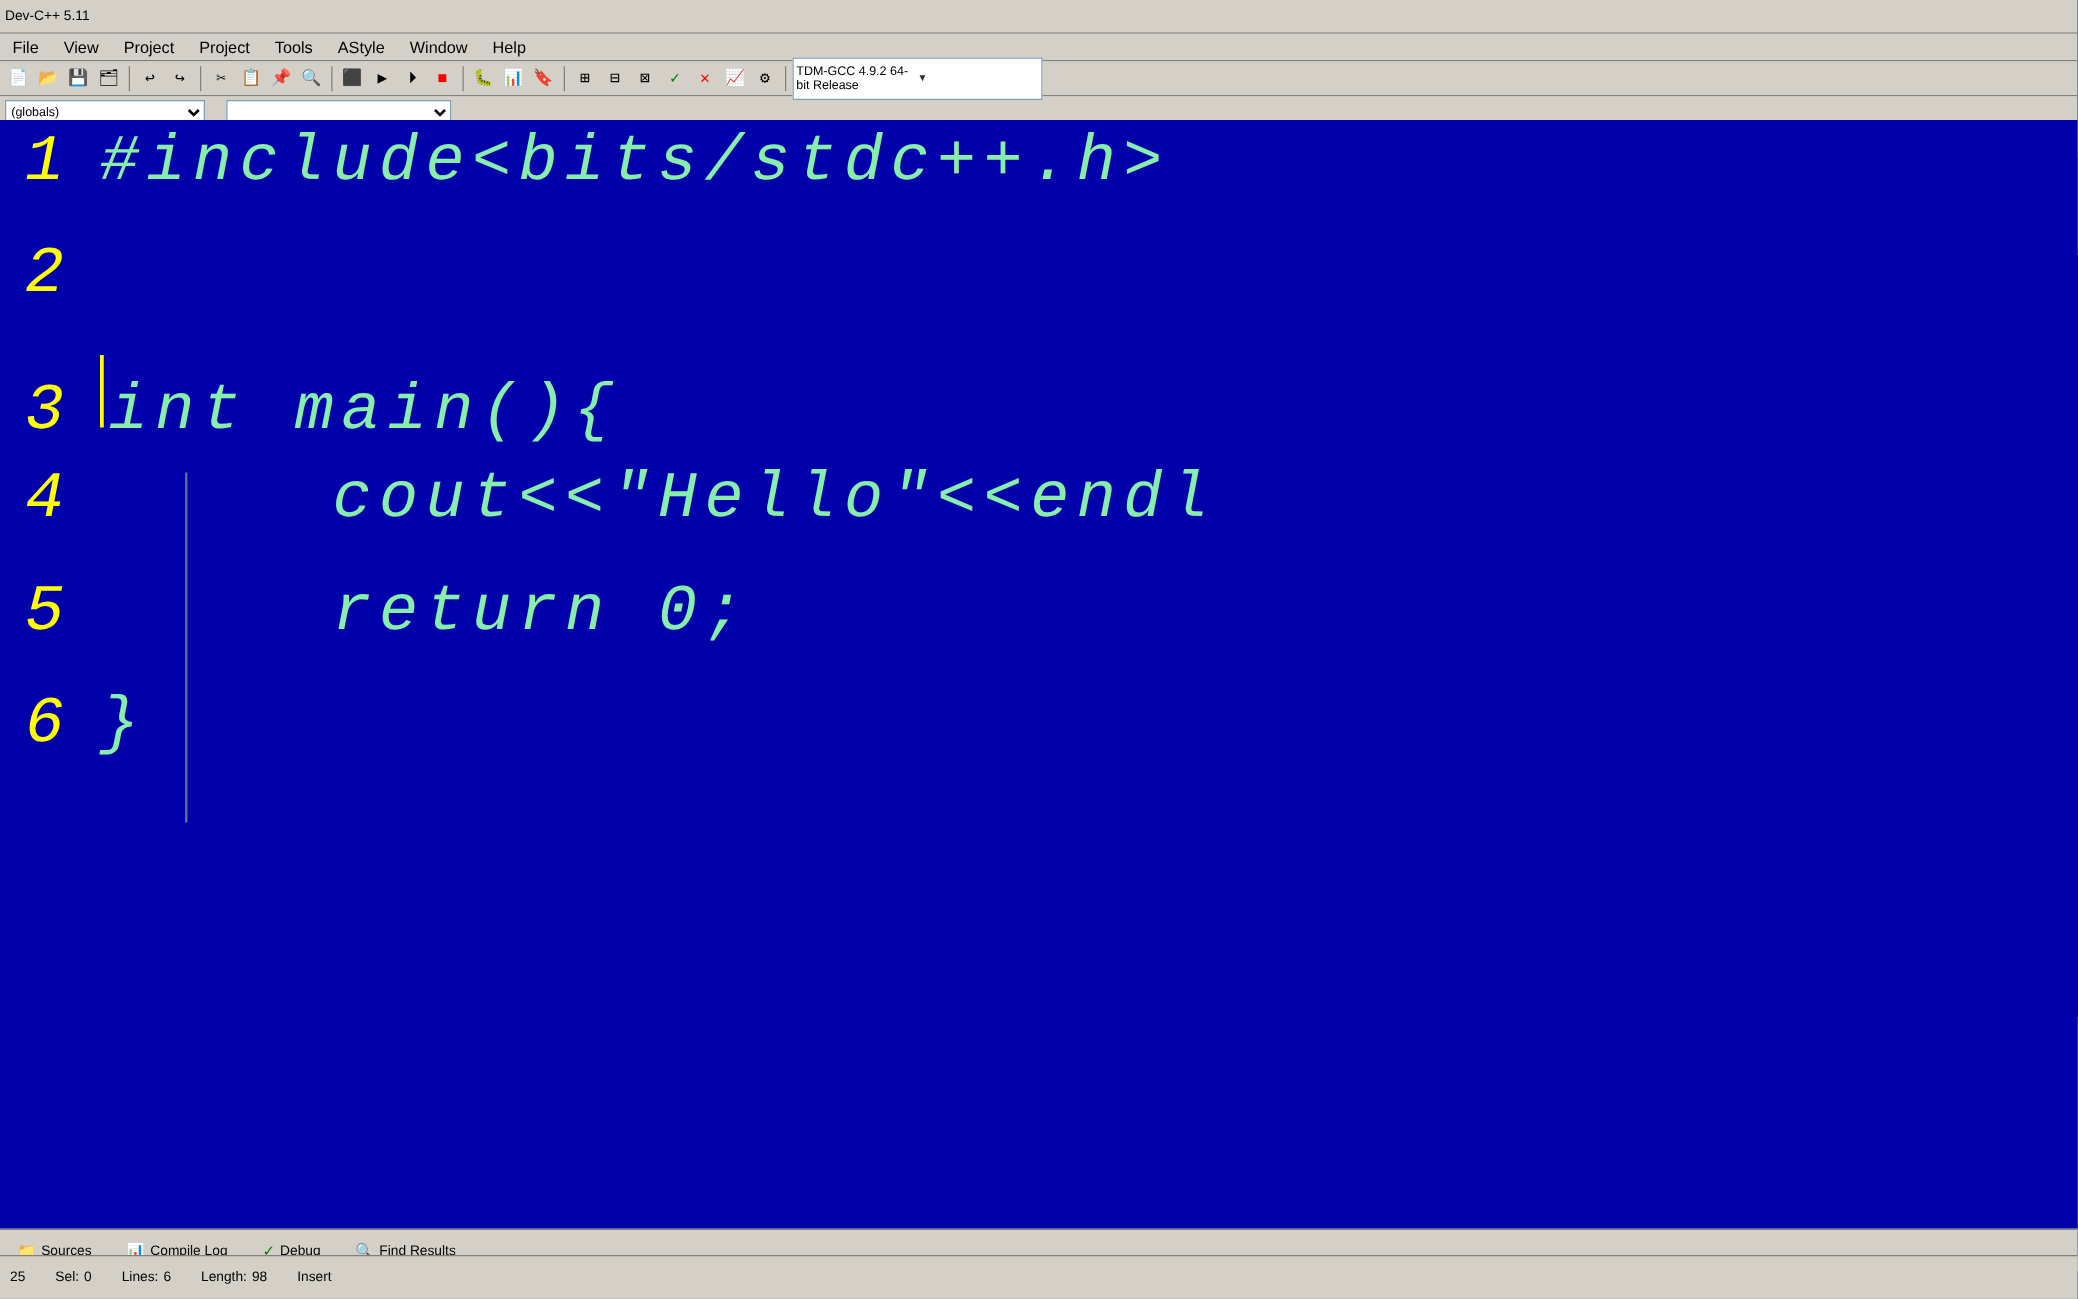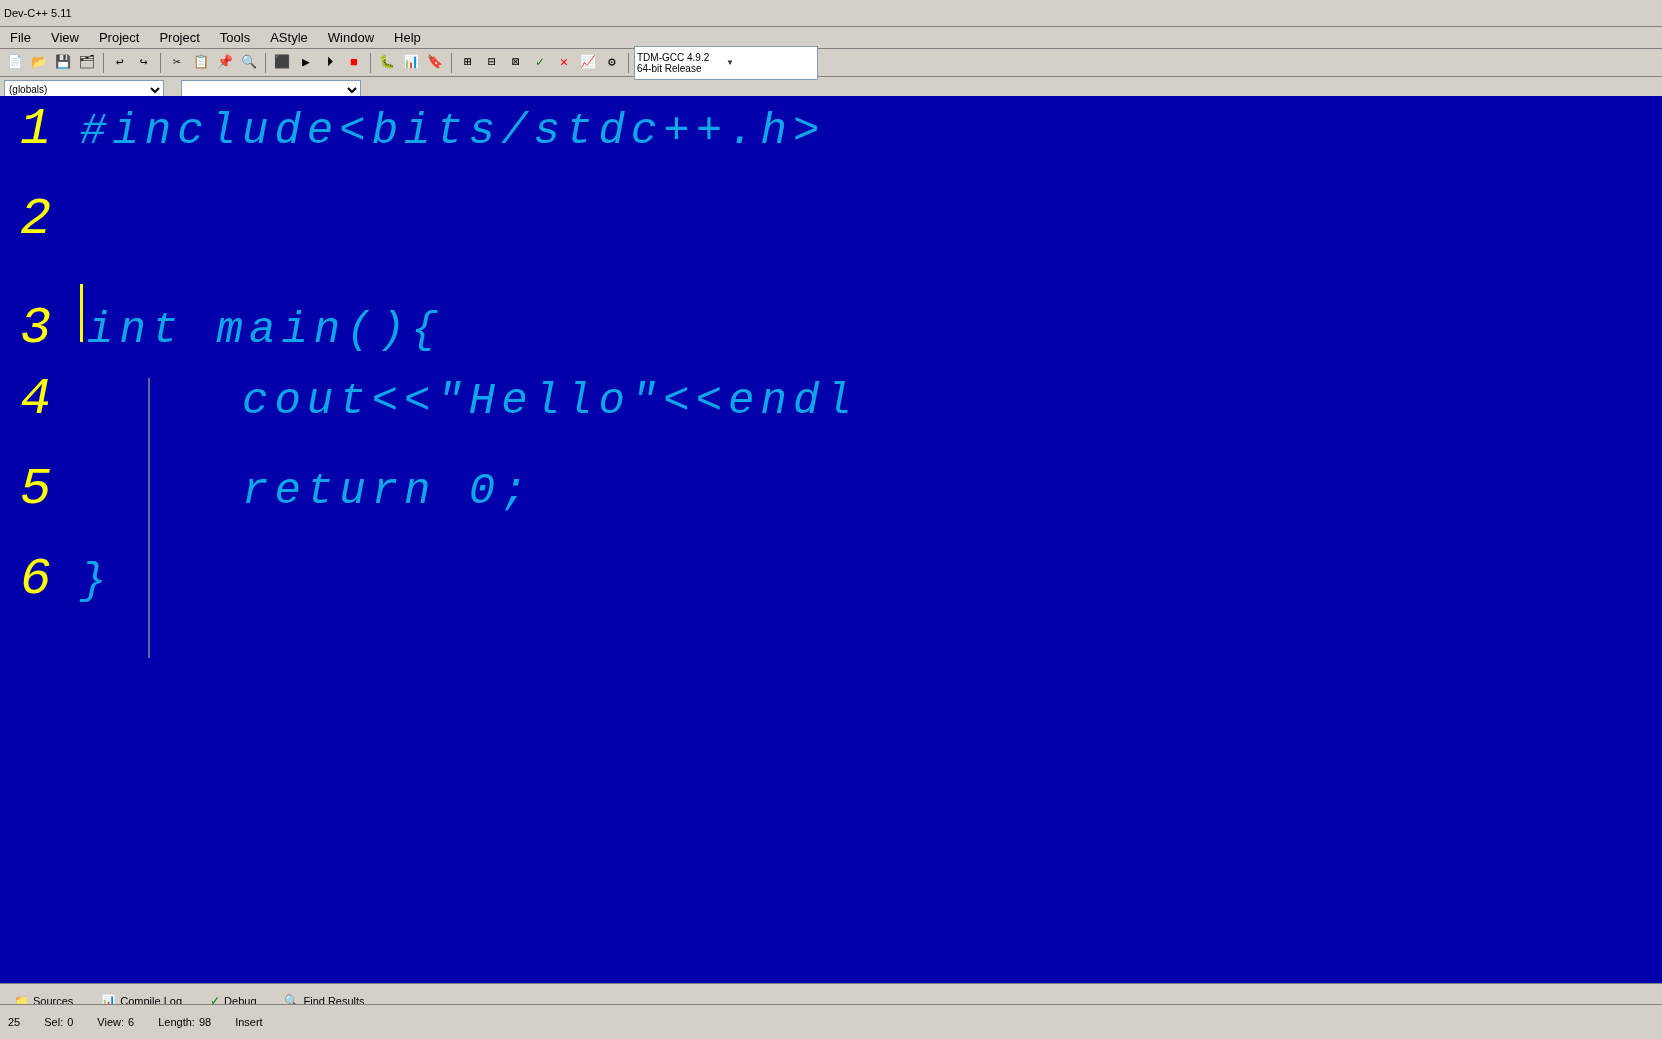--- a/index.html
+++ b/index.html
@@ -134,22 +134,22 @@
       color: #ffff00;
       font-size: 52px;
       font-family: 'Courier New', monospace;
       font-style: italic;
       min-width: 60px;
       text-align: left;
       line-height: 1;
     }
 
     .line-content {
-      color: #0ea5e9;
-      font-size: 44px;
+      color: #86efac;
+      font-size: 52px;
       font-family: 'Courier New', monospace;
       font-style: italic;
       white-space: nowrap;
       line-height: 1;
       letter-spacing: 6px;
     }
 
     
     .bottom-panel {
       position: absolute;
@@ -208,21 +208,21 @@
     
     .compiler-dropdown {
       display: flex;
       align-items: center;
       background: white;
       border: 1px solid #7f9db9;
       height: 20px;
       padding: 16px 2px;
       font-size: 10px;
       font-family: 'Tahoma', sans-serif;
-      width: 184px;
+      width: 200px;
     }
     .compiler-dropdown span {
       flex: 1;
       font-size: 10px;
     }
     .compiler-dropdown .arrow {
       font-size: 8px;
       color: #333;
     }
   </style>
@@ -329,21 +329,21 @@
       <span class="tb-icon">⚙</span>
     </div>
   <div class="tb-separator"></div>
 
   <div class="compiler-dropdown">
     <span>TDM-GCC 4.9.2 64-bit Release</span>
     <span class="arrow">▼</span>
   </div>
 </div>
 
-<div style="height:26px; background:#d4d0c8; display:flex; align-items:center; padding:2px 4px; border-bottom:1px solid #808080; gap:17px; font-family:Tahoma,sans-serif; font-size:11px;">
+<div style="height:26px; background:#d4d0c8; display:flex; align-items:flex-end; padding:2px 4px; border-bottom:1px solid #808080; gap:17px; font-family:Tahoma,sans-serif; font-size:11px;">
   <select class="tb-select class-select">
     <option>(globals)</option>
   </select>
   <select class="tb-select func-select">
     <option></option>
   </select>
 </div>
 
 <div class="tab-bar">
   <div class="tab active">
@@ -409,21 +409,21 @@
 
 <div class="status-bar">
   <span>
     <span>25</span>
   </span>
   <span class="status-item">
     <span>Sel:</span>
     <span>0</span>
   </span>
   <span class="status-item">
-    <span>View:</span>
+    <span>Lines:</span>
     <span>6</span>
   </span>
   <span class="status-item">
     <span>Length:</span>
     <span>98</span>
   </span>
   <span>Insert</span>
 </div>
 
 </body></html>

